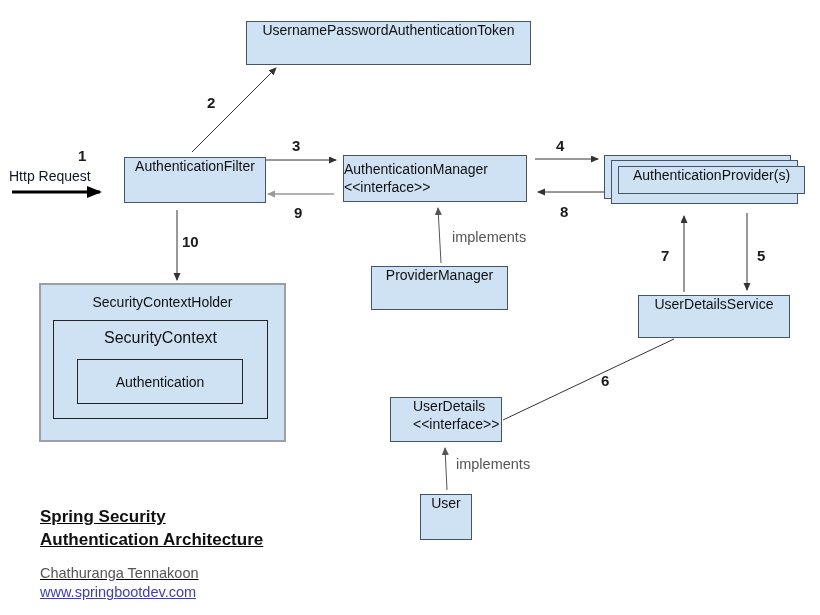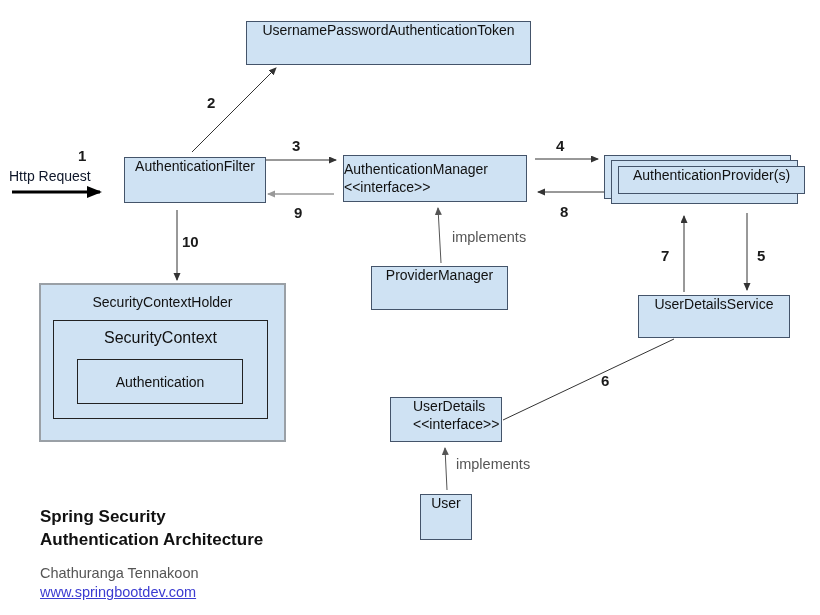--- a/index.html
+++ b/index.html
@@ -91,20 +91,21 @@
   .two-line-left {
     justify-content: flex-start;
     text-align: left;
     padding-left: 22px;
   }
   .title-block {
     position: absolute;
     left: 40px;
     top: 505px;
     z-index: 4;
+    text-decoration: underline;
   }
   .title-line {
     font-size: 17px;
     font-weight: 700;
     color: #111111;
     line-height: 1.38;
   }
   .author-line {
     margin-top: 12px;
     font-size: 14.5px;

